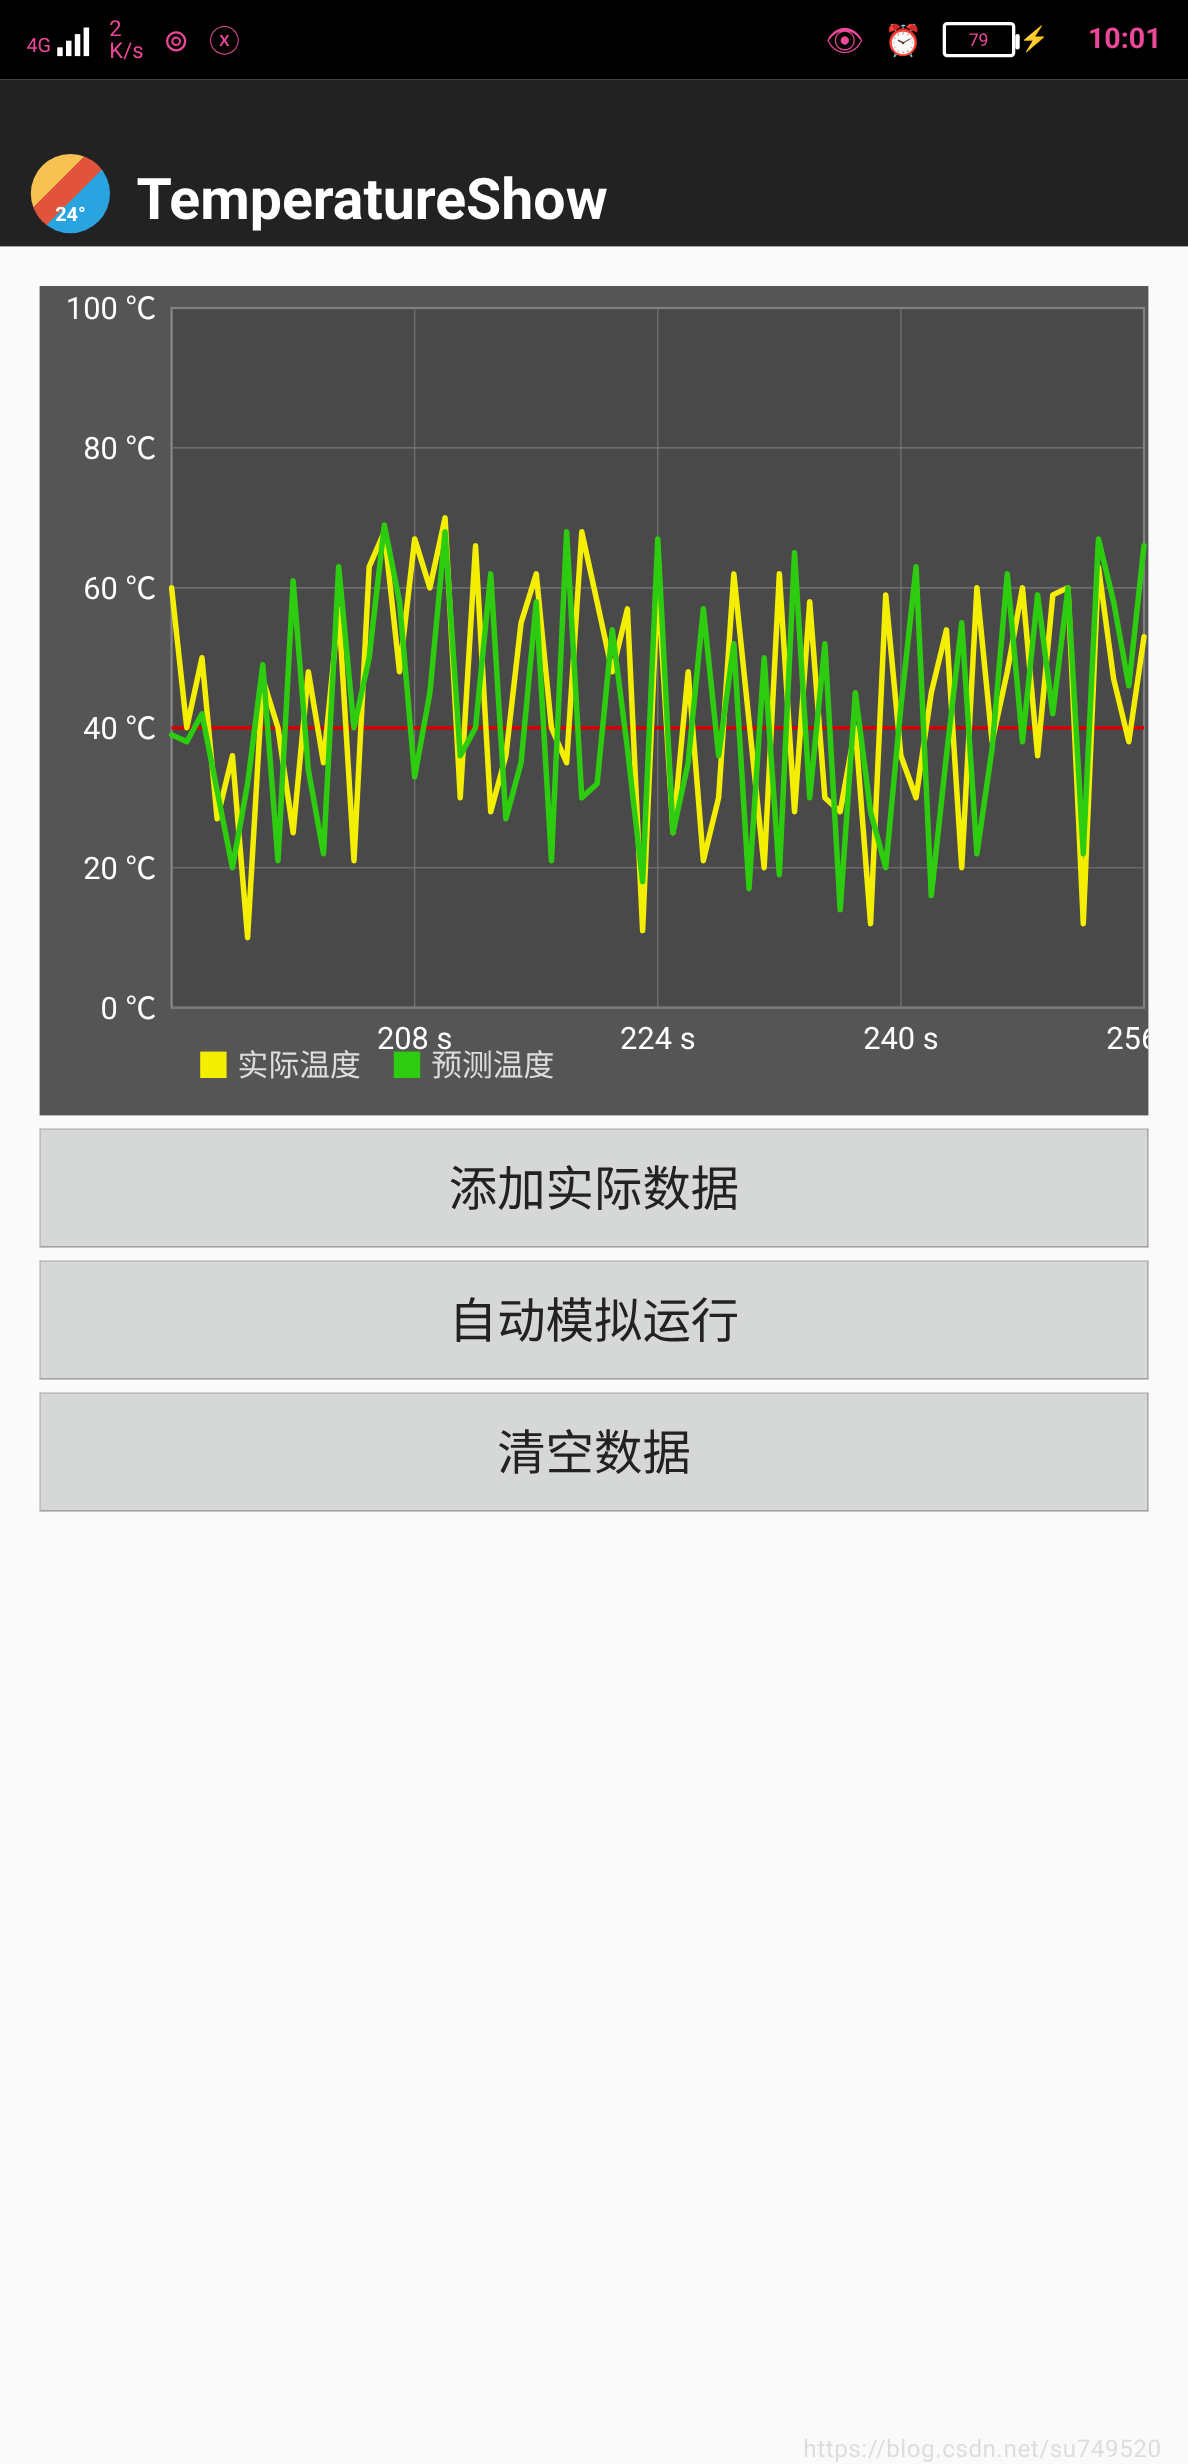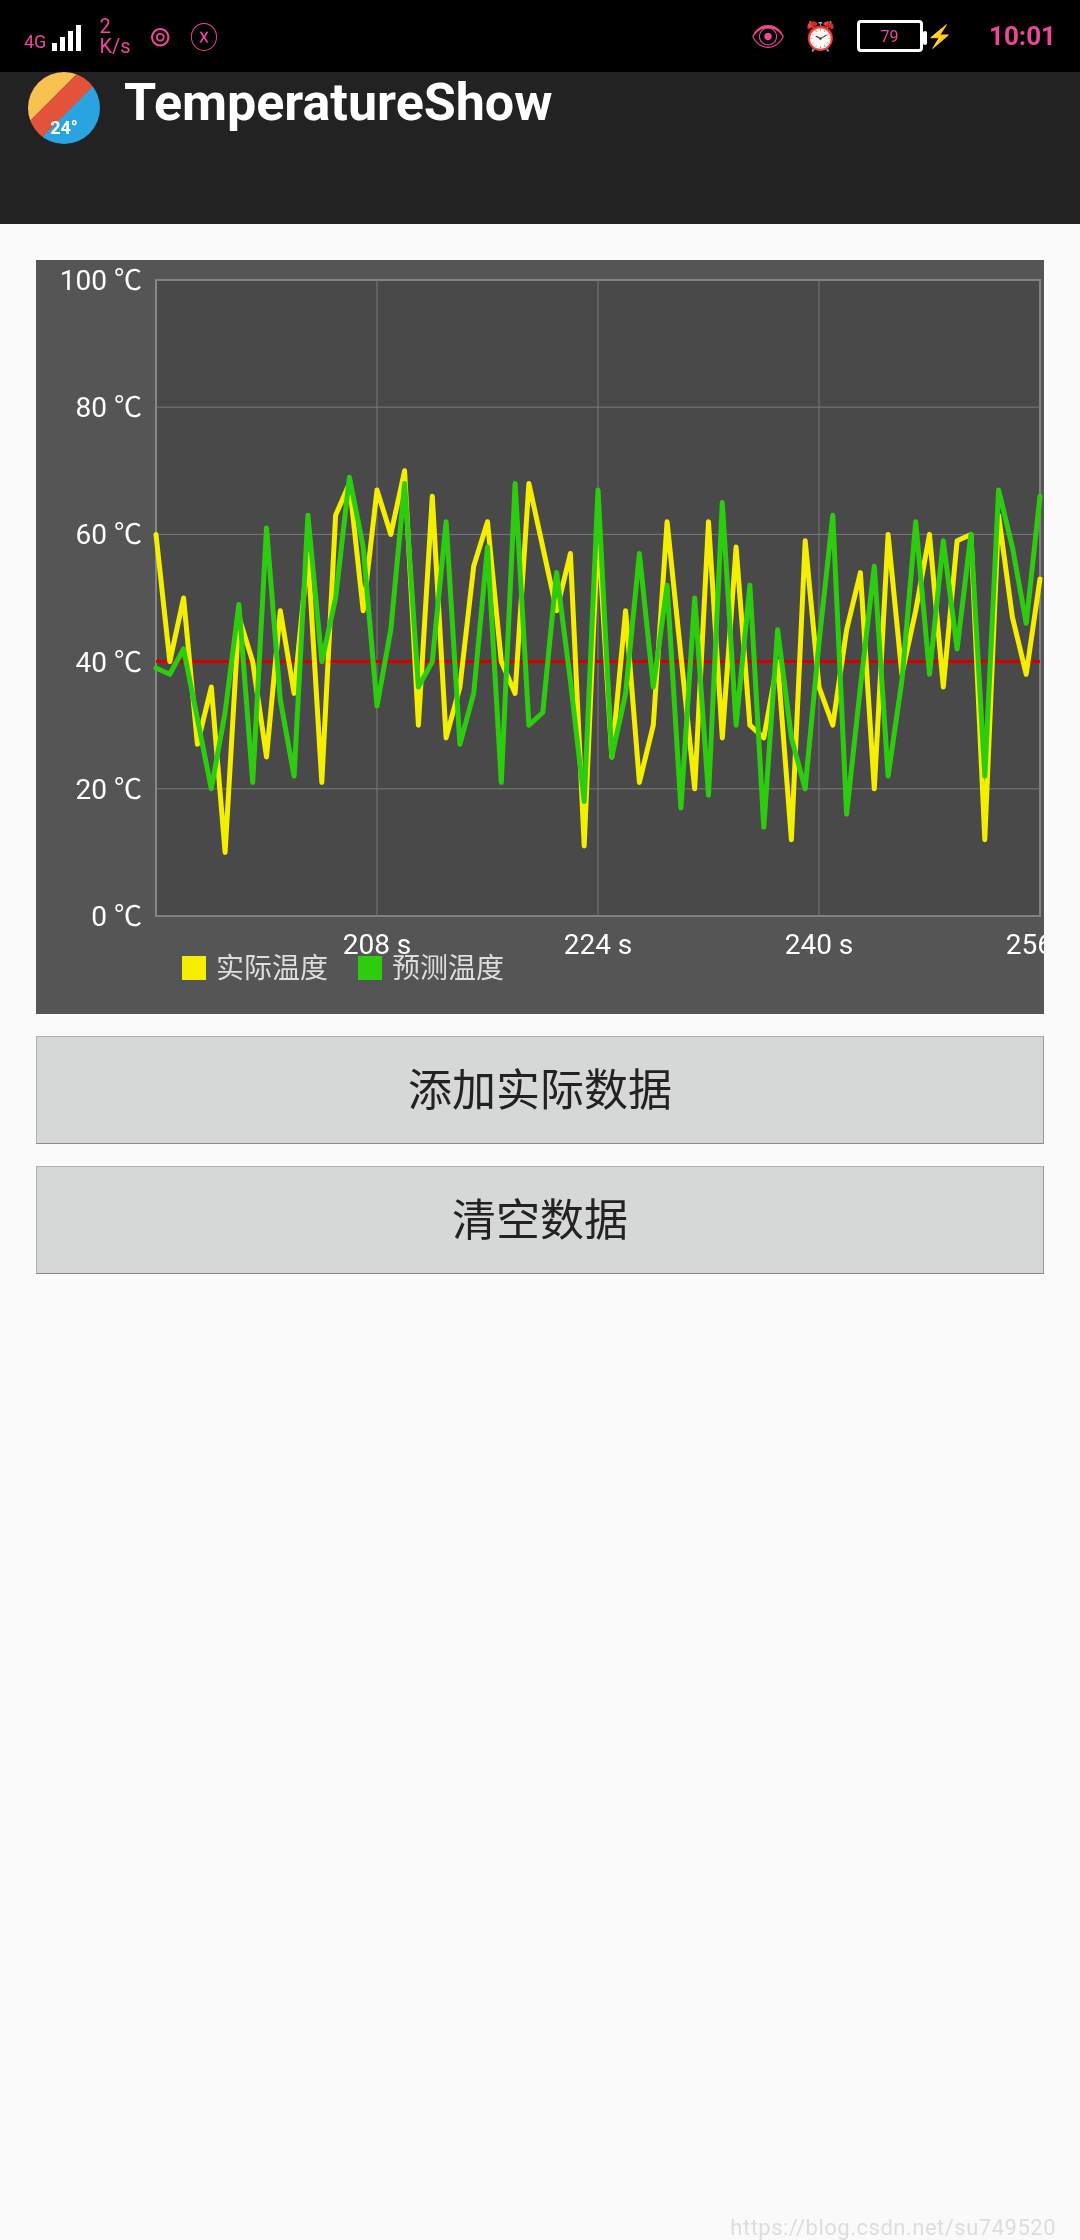--- a/index.html
+++ b/index.html
@@ -15,33 +15,33 @@
   .signal-icon span:nth-child(3){height:20px;} .signal-icon span:nth-child(4){height:26px;}
   .sup { font-size:18px; line-height:1; }
   .kps { display:flex; flex-direction:column; align-items:flex-start; line-height:1; font-size:20px; }
   .battery { display:inline-flex; align-items:center; }
   .battery-shell { width:66px; height:32px; border:3px solid #fff; border-radius:4px; position:relative; display:flex; align-items:center; justify-content:center; font-size:16px; }
   .battery-shell::after { content:''; position:absolute; right:-7px; top:8px; width:4px; height:14px; background:#fff; border-radius:2px; }
   .bolt { font-size:22px; margin-left:4px;}
   .clock { font-size:26px; font-weight:700; margin-left:17px; }
 
   
-  .appbar { height: 152px; background: #222; display:flex; align-items:flex-start; padding: 0 28px; gap: 24px; }
+  .appbar { height: 152px; background: #222; display:flex; align-items:flex-end; padding: 12px 28px; gap: 24px; }
   .app-icon { width:72px; height:72px; border-radius:50%; background: linear-gradient(135deg,#f7c251 0 35%,#e2533c 35% 55%,#2aa4e0 55% 100%); position:relative; display:flex; align-items:flex-end; justify-content:center; }
   .app-icon .badge { font-size:18px; color:#fff; margin-bottom:6px; font-weight:700;}
   .app-title { color:#fff; font-size:52px; font-weight:700; }
 
   .content { padding: 36px; }
 
   
   .chart-card { background:#555; padding:0; position:relative; height: 754px; }
   .chart-svg { display:block; width:100%; height:100%; }
 
   
-  .btn { display:block; width:100%; height:108px; margin-top:22px; background:#d6d7d7; border:1px solid #b0b0b0; border-bottom-color:#8a8a8a; border-right-color:#9a9a9a; font-size:44px; color:#222; text-align:center; line-height:108px; cursor:pointer; }
+  .btn { display:block; width:100%; height:108px; margin-top:12px; background:#d6d7d7; border:1px solid #b0b0b0; border-bottom-color:#8a8a8a; border-right-color:#9a9a9a; font-size:44px; color:#222; text-align:center; line-height:108px; cursor:pointer; }
   .btn:first-of-type { margin-top: 26px; }
 
   .watermark { position:absolute; right:24px; bottom:0; font-size:22px; color:#ddd; letter-spacing:0.5px;}
 </style>
 </head>
 <body>
 
 <div class="statusbar">
   <div class="left">
     <span style="display:flex;align-items:flex-end;gap:6px;">
@@ -109,17 +109,18 @@
         <path d="M120.0 274.4 L133.8 401.6 L147.6 338.0 L161.4 484.3 L175.3 427.0 L189.1 592.4 L202.9 357.1 L216.7 401.6 L230.5 497.0 L244.3 350.7 L258.1 433.4 L271.9 293.5 L285.8 522.4 L299.6 255.3 L313.4 223.5 L327.2 350.7 L341.0 229.9 L354.8 274.4 L368.6 210.8 L382.4 465.2 L396.3 236.2 L410.1 477.9 L423.9 427.0 L437.7 306.2 L451.5 261.7 L465.3 401.6 L479.1 433.4 L492.9 223.5 L506.8 287.1 L520.6 350.7 L534.4 293.5 L548.2 586.0 L562.0 268.0 L575.8 497.0 L589.6 350.7 L603.4 522.4 L617.3 465.2 L631.1 261.7 L644.9 395.2 L658.7 528.8 L672.5 261.7 L686.3 477.9 L700.1 287.1 L713.9 465.2 L727.8 477.9 L741.6 401.6 L755.4 579.7 L769.2 280.8 L783.0 427.0 L796.8 465.2 L810.6 369.8 L824.4 312.6 L838.3 528.8 L852.1 274.4 L865.9 414.3 L879.7 350.7 L893.5 274.4 L907.3 427.0 L921.1 280.8 L934.9 274.4 L948.8 579.7 L962.6 255.3 L976.4 357.1 L990.2 414.3 L1004.0 318.9 " fill="none" stroke="#f4ef00" stroke-width="5" stroke-linejoin="round" stroke-linecap="round"></path>
         <path d="M120.0 408.0 L133.8 414.3 L147.6 388.9 L161.4 458.8 L175.3 528.8 L189.1 452.5 L202.9 344.4 L216.7 522.4 L230.5 268.0 L244.3 439.8 L258.1 516.1 L271.9 255.3 L285.8 401.6 L299.6 338.0 L313.4 217.2 L327.2 287.1 L341.0 446.1 L354.8 369.8 L368.6 223.5 L382.4 427.0 L396.3 401.6 L410.1 261.7 L423.9 484.3 L437.7 433.4 L451.5 287.1 L465.3 522.4 L479.1 223.5 L492.9 465.2 L506.8 452.5 L520.6 312.6 L534.4 420.7 L548.2 541.5 L562.0 229.9 L575.8 497.0 L589.6 433.4 L603.4 293.5 L617.3 427.0 L631.1 325.3 L644.9 547.9 L658.7 338.0 L672.5 535.2 L686.3 242.6 L700.1 465.2 L713.9 325.3 L727.8 567.0 L741.6 369.8 L755.4 477.9 L769.2 528.8 L783.0 382.5 L796.8 255.3 L810.6 554.2 L824.4 427.0 L838.3 306.2 L852.1 516.1 L865.9 420.7 L879.7 261.7 L893.5 414.3 L907.3 280.8 L921.1 388.9 L934.9 274.4 L948.8 516.1 L962.6 229.9 L976.4 287.1 L990.2 363.4 L1004.0 236.2 " fill="none" stroke="#2ecc0f" stroke-width="5" stroke-linejoin="round" stroke-linecap="round"></path>
         <rect x="146" y="696" width="24" height="24" fill="#f4ef00"></rect>
         <text x="180" y="718" fill="#ddd" font-size="28">实际温度</text>
         <rect x="322" y="696" width="24" height="24" fill="#2ecc0f"></rect>
         <text x="356" y="718" fill="#ddd" font-size="28">预测温度</text>
       </svg>
   </div>
 
   <div class="btn">添加实际数据</div>
+  <div class="btn">自动模拟运行</div>
   <div class="btn">清空数据</div>
 
 </div>
 
 <div class="watermark">https://blog.csdn.net/su749520</div>
 
 </body></html>

